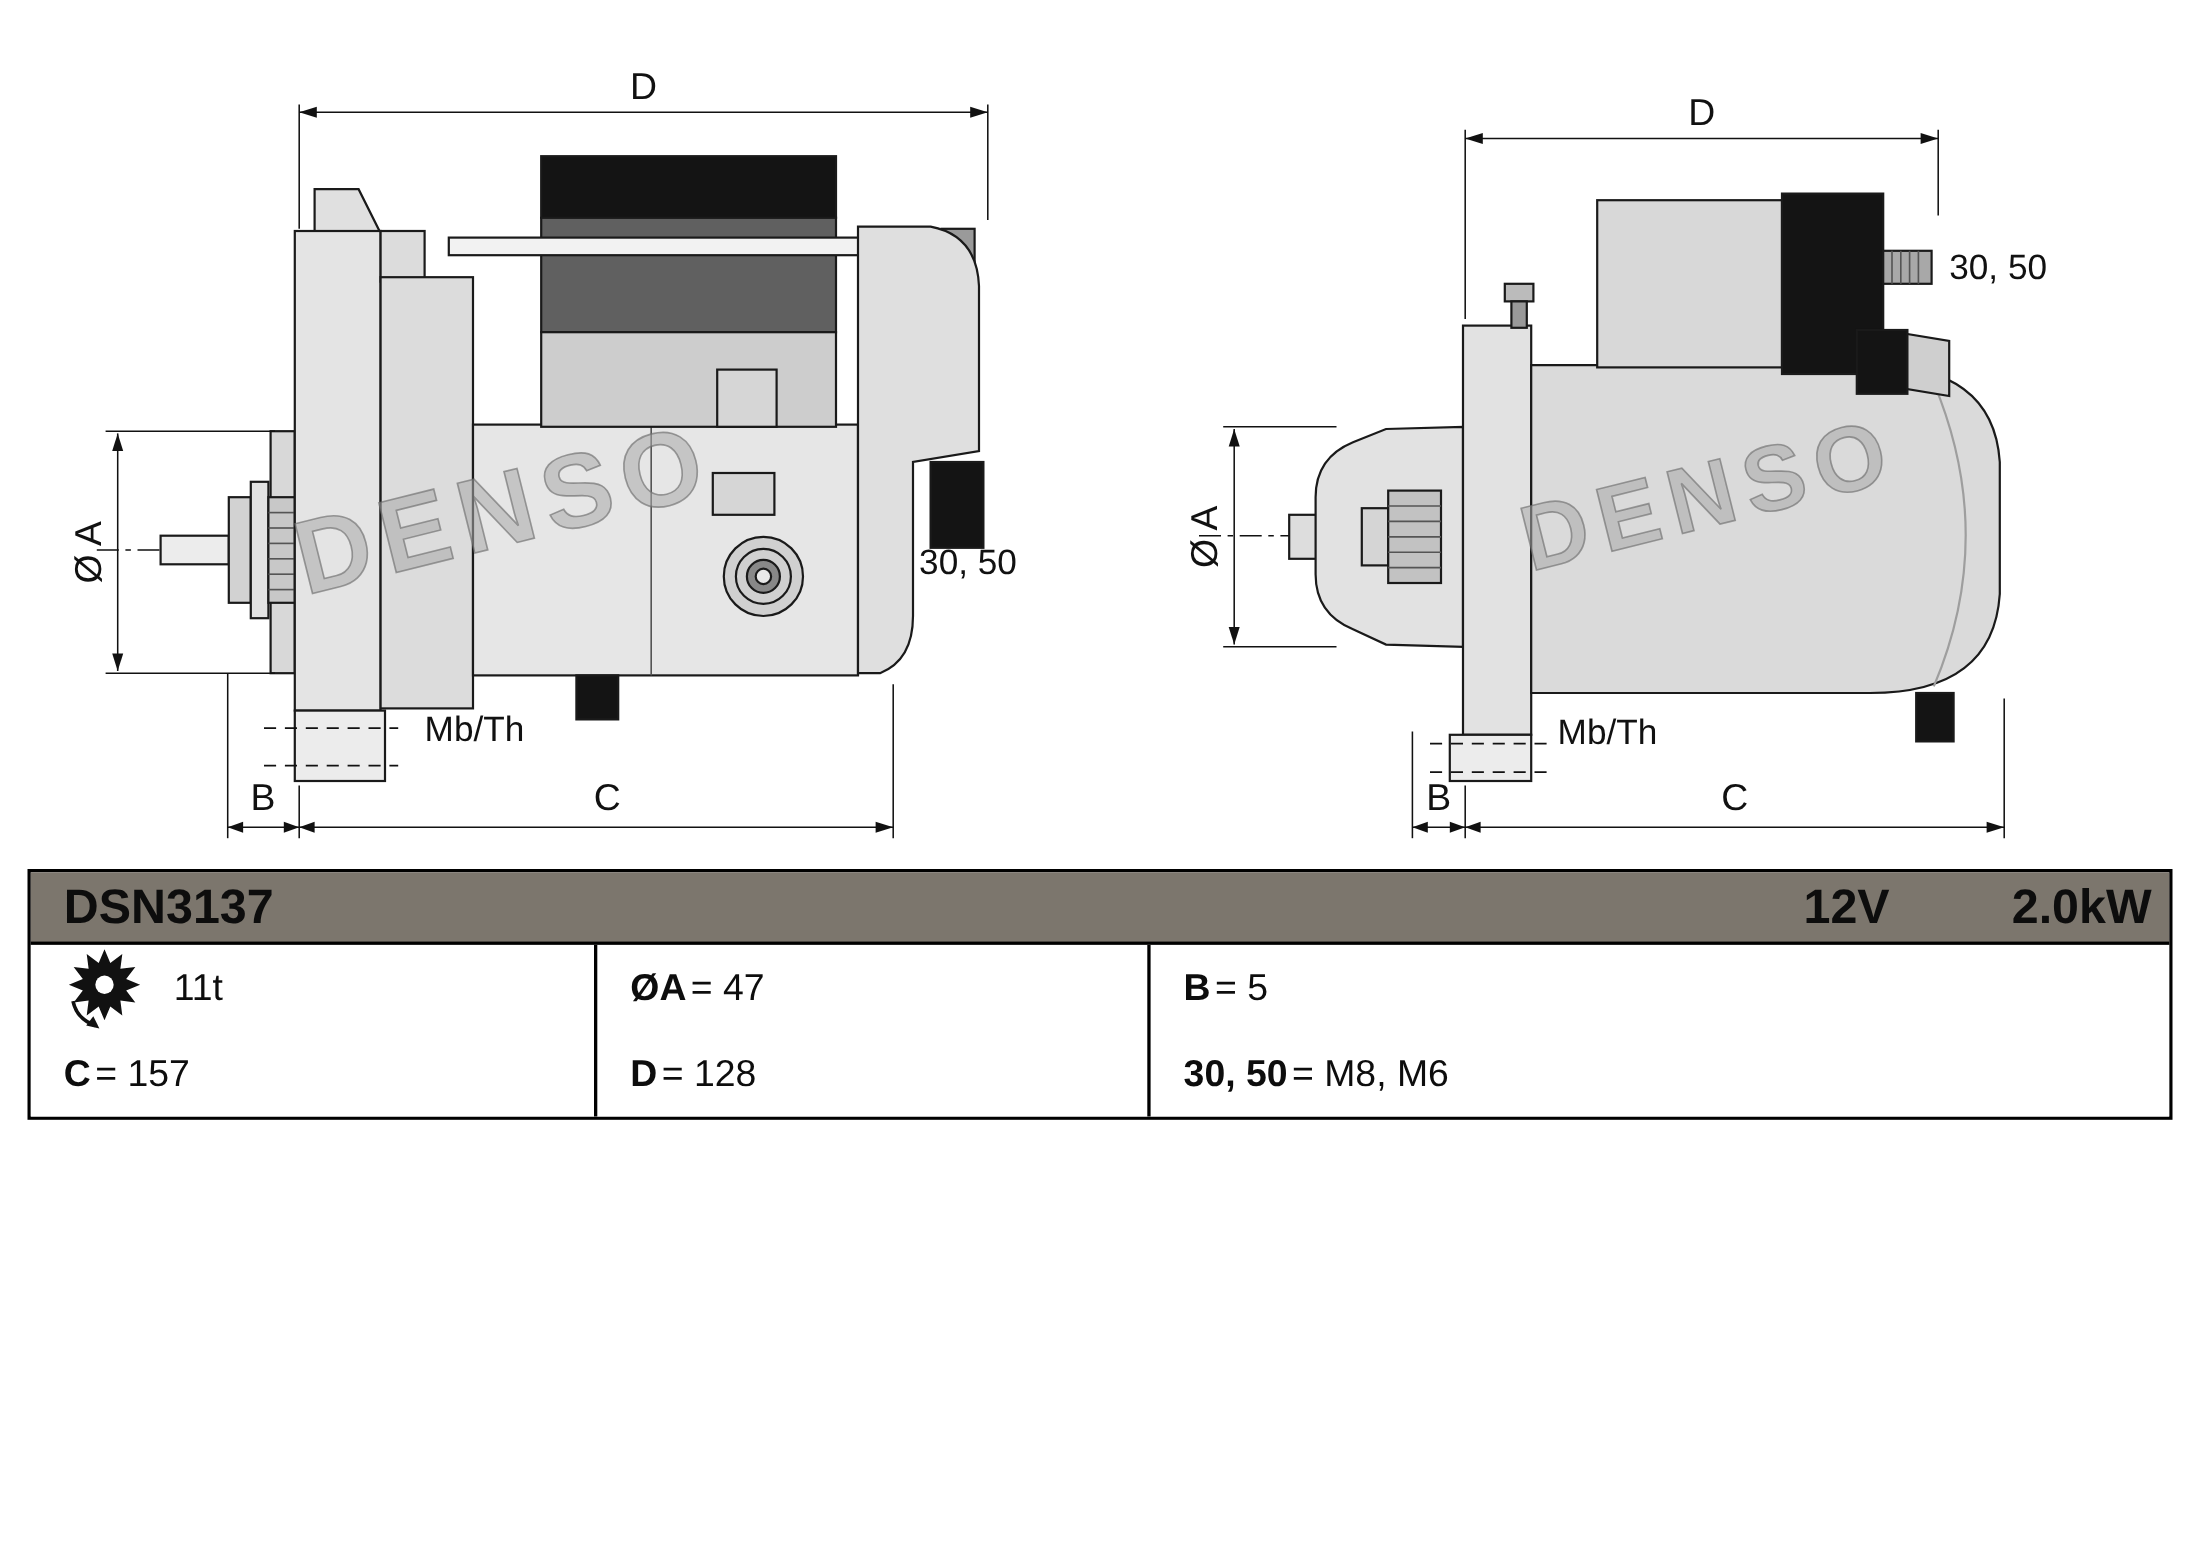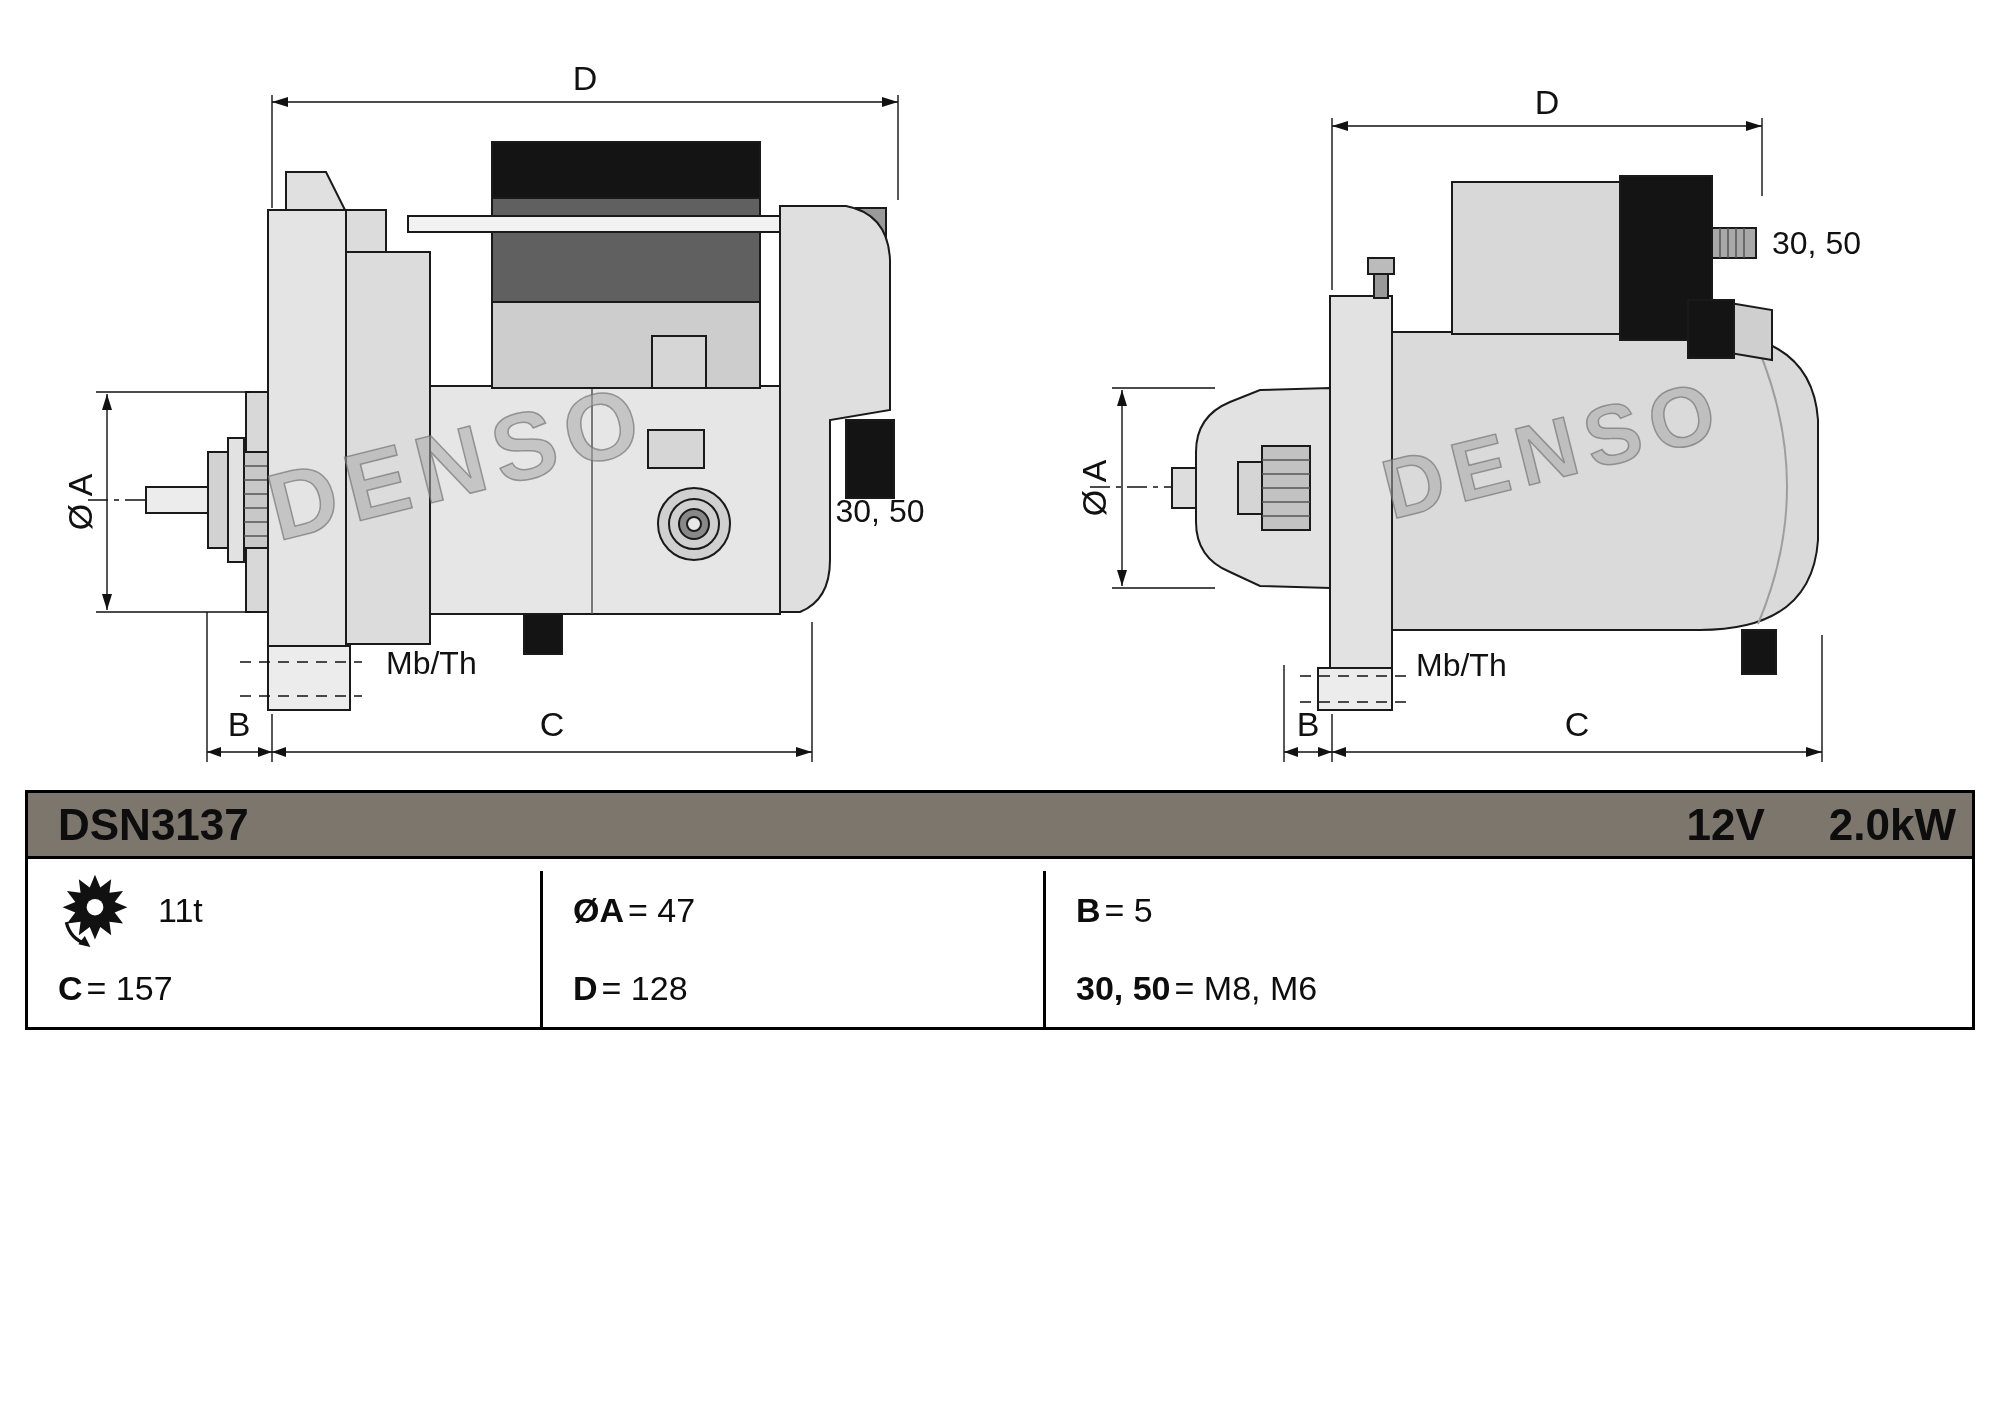--- a/index.html
+++ b/index.html
@@ -30,25 +30,25 @@
   .spec-table {
     position:absolute; left:25px; top:790px; width:1950px;
     border:3px solid #000; background:#fff;
   }
   .spec-header {
     height:66px; background:#7c766d; border-bottom:3px solid #000;
     display:flex; align-items:center; justify-content:space-between;
     padding:0 16px 0 30px;
   }
   .spec-header .pn { font-size:44px; font-weight:bold; color:#0d0d0d; }
-  .hdr-right { display:flex; gap:64px; }
+  .hdr-right { display:flex; gap:111px; }
   .hdr-right span { font-size:44px; font-weight:bold; color:#0d0d0d; }
 
   .spec-body { display:grid; grid-template-columns:512px 503px 1fr; background:#fff; }
-  .col { display:flex; flex-direction:column;margin-top:12px; }
+  .col { display:flex; flex-direction:column; }
   .col + .col { border-left:3px solid #000; }
   .cell {
     height:78px; display:flex; align-items:center;
     padding-left:30px; font-size:34px; gap:4px; color:#0d0d0d;
   }
   .cell b { font-weight:bold; }
   .cell.pinion-row { gap:26px; }
   .gear-icon { flex:0 0 auto; }
 </style>
 </head>

